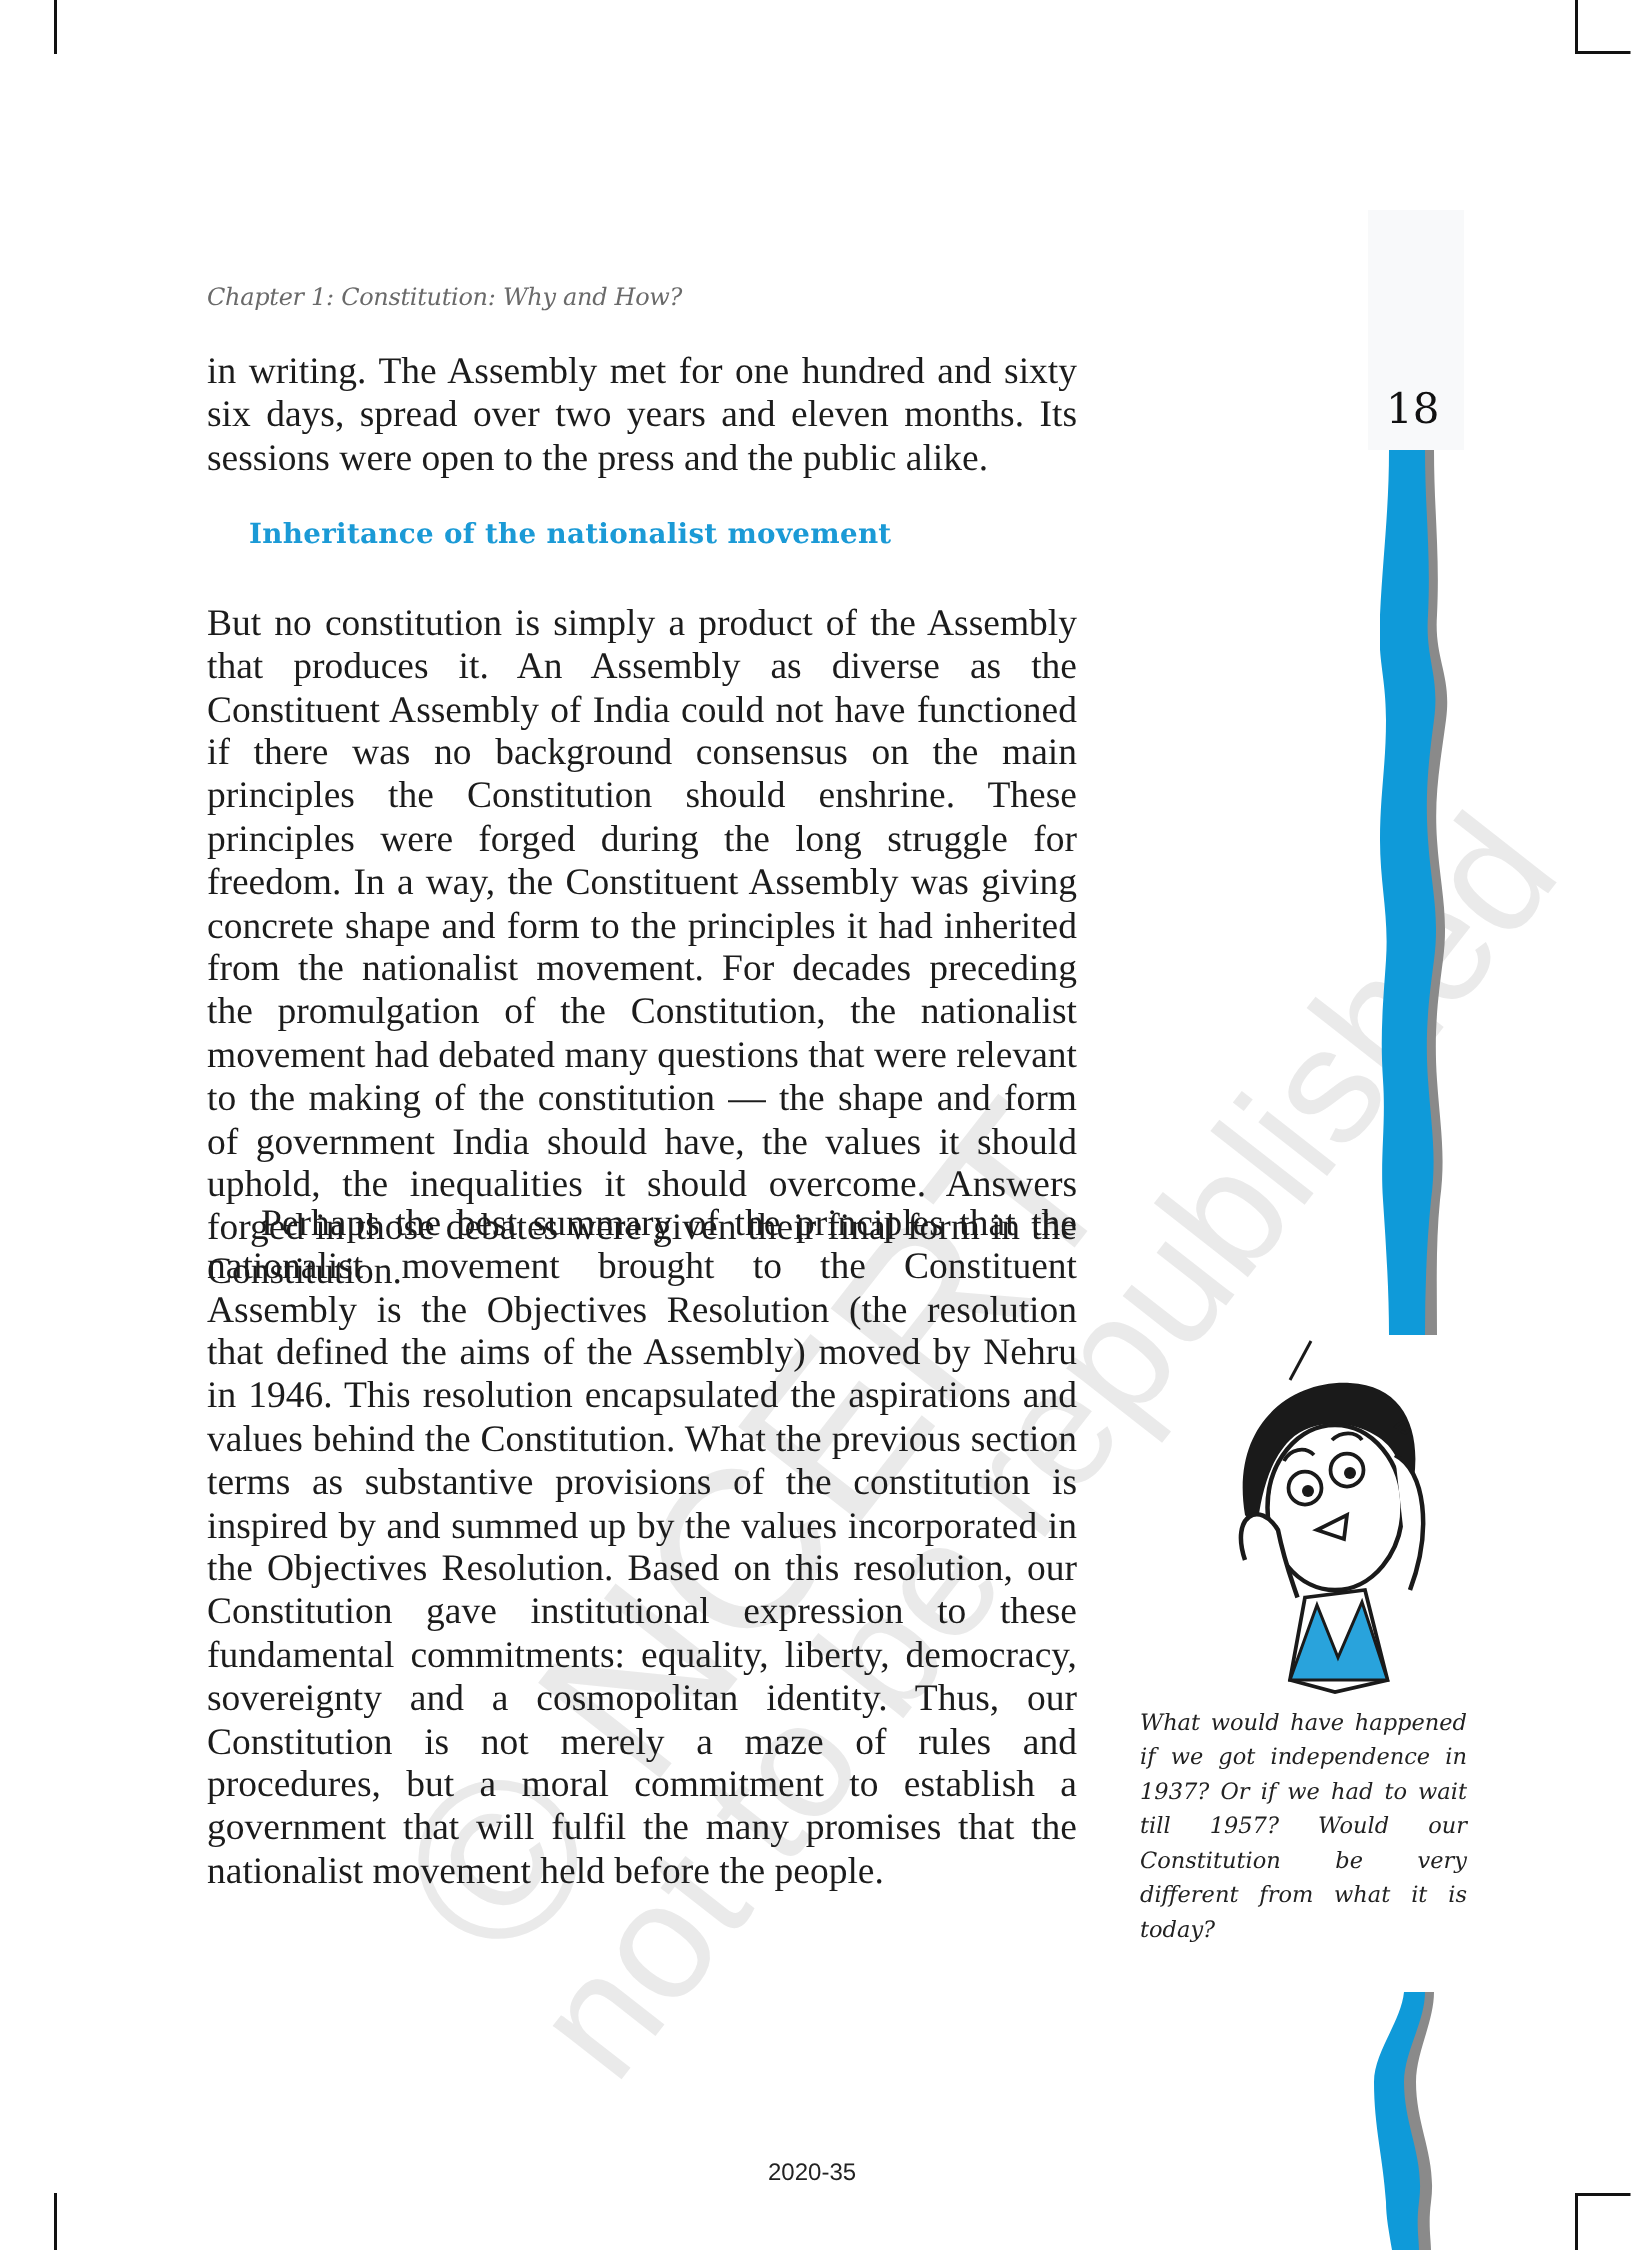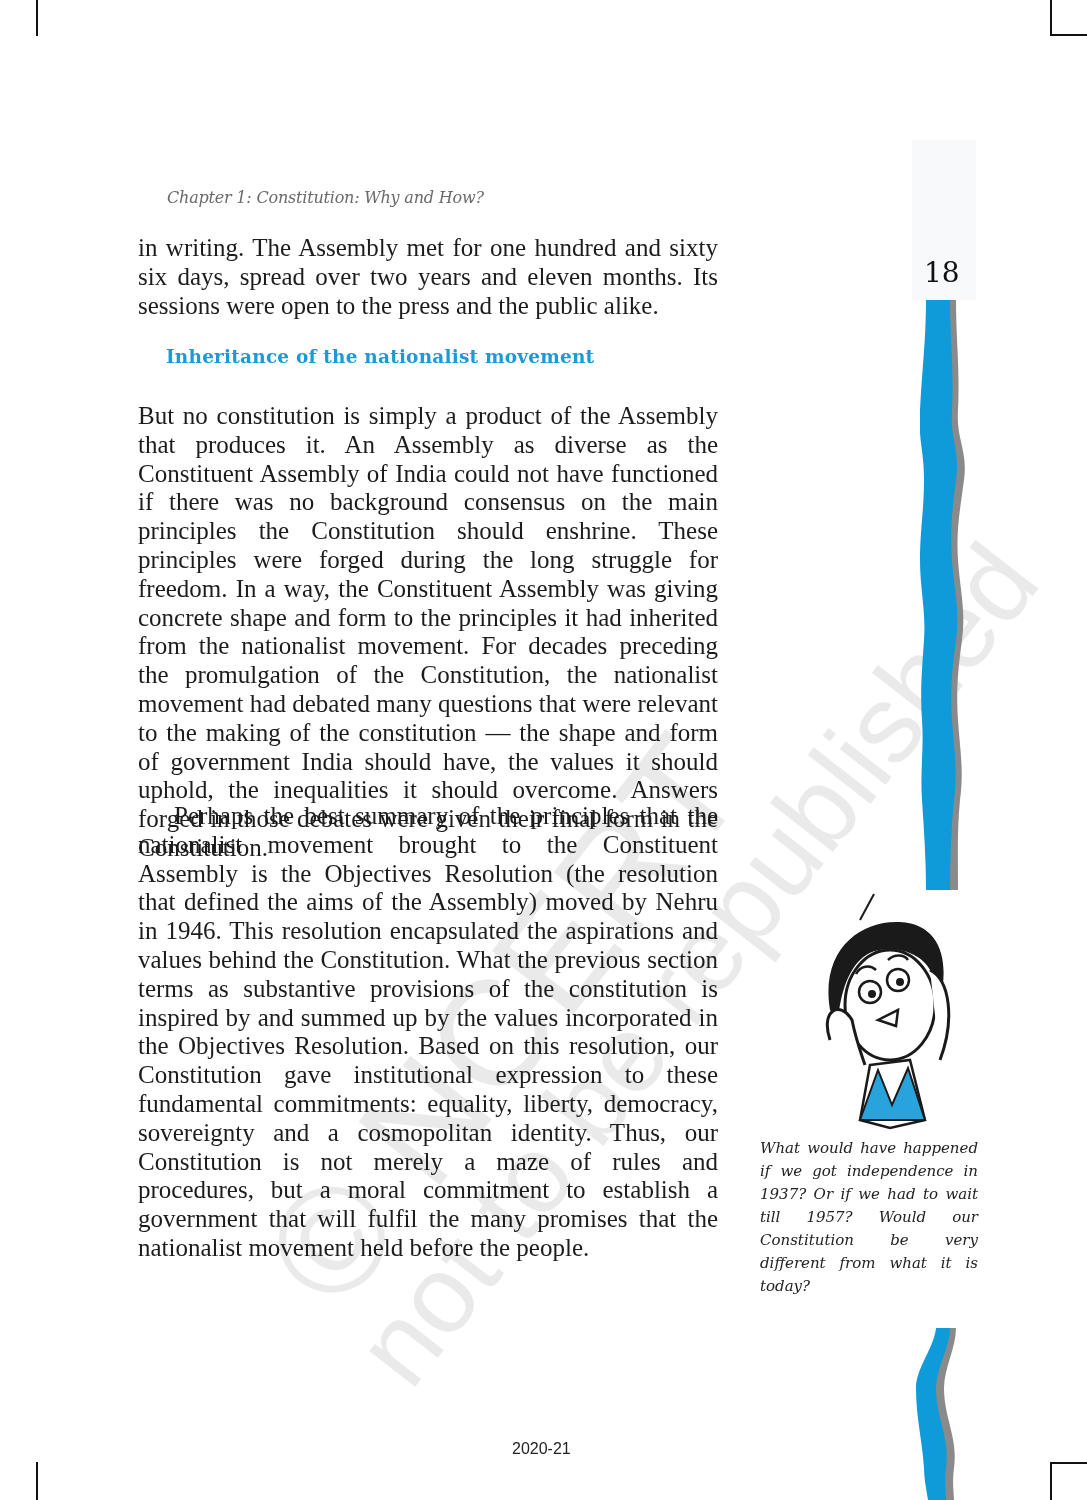--- a/index.html
+++ b/index.html
@@ -8,21 +8,21 @@
   .crop { position: absolute; background: #111; }
   .crop-tl-v { left: 36px; top: 0; width: 2px; height: 36px; }
   .crop-tr-v { left: 1050px; top: 0; width: 2px; height: 36px; }
   .crop-tr-h { left: 1050px; top: 34px; width: 37px; height: 2px; }
   .crop-bl-v { left: 36px; top: 1462px; width: 2px; height: 38px; }
   .crop-br-v { left: 1050px; top: 1462px; width: 2px; height: 38px; }
   .crop-br-h { left: 1050px; top: 1462px; width: 37px; height: 2px; }
 
   .side-strip { position: absolute; left: 912px; top: 140px; width: 64px; height: 160px; background: #f8f9fa; }
 
-  .running-head { position: absolute; left: 138px; top: 188px; font-family: "DejaVu Serif", serif; font-style: italic; font-size: 16px; color: #6a6a6a; letter-spacing: -0.2px; margin-left: 29px; }
+  .running-head { position: absolute; left: 138px; top: 188px; font-family: "DejaVu Serif", serif; font-style: italic; font-size: 16px; color: #6a6a6a; letter-spacing: -0.2px; }
 
   .page-number { position: absolute; left: 924px; top: 256px; font-family: "DejaVu Serif", serif; font-size: 28px; color: #111; }
 
   .body-text { position: absolute; left: 138px; width: 580px; font-family: "Liberation Serif", serif; font-size: 25px; line-height: 28.8px; text-align: justify; color: #1c1c1c; }
   .para-1 { top: 234px; }
   .section-heading { position: absolute; left: 138px; top: 346px; font-family: "DejaVu Serif", serif; font-weight: bold; font-size: 18.5px; color: #1b9ad6; letter-spacing: 0.2px; margin-left: 28px; }
   .para-2 { top: 374px; margin-top: 28px; }
   .para-3 { top: 802px; text-indent: 36px; }
 
   .wave { position: absolute; }
@@ -85,13 +85,13 @@
   <path d="M88 180 L102 215 L118 178 L135 230 L70 230 Z" fill="#29a3dc" stroke="#1a1a1a" stroke-width="2"></path>
 </svg>
 
 <div class="caption">What would have happened if we got independence in 1937? Or if we had to wait till 1957? Would our Constitution be very different from what it is today?</div>
 
 <svg class="wave wave-bottom" viewBox="0 0 60 172" preserveAspectRatio="none">
   <path d="M30 0 L42 0 C42 20 30 40 30 60 C30 90 44 110 40 140 C38 155 40 165 40 172 L28 172 C26 160 24 150 24 140 C22 110 16 90 16 60 C16 40 30 20 30 0 Z" fill="#8a8a8a"></path>
   <path d="M22 0 L36 0 C36 20 22 40 22 60 C22 90 36 110 32 140 C30 155 32 165 32 172 L14 172 C12 160 10 150 10 140 C8 110 2 90 2 60 C2 40 20 20 22 0 Z" fill="#0f9ad9"></path>
 </svg>
 
-<div class="footer-year">2020-21</div>
+<div class="footer-year">2020-35</div>
 
 </body></html>

